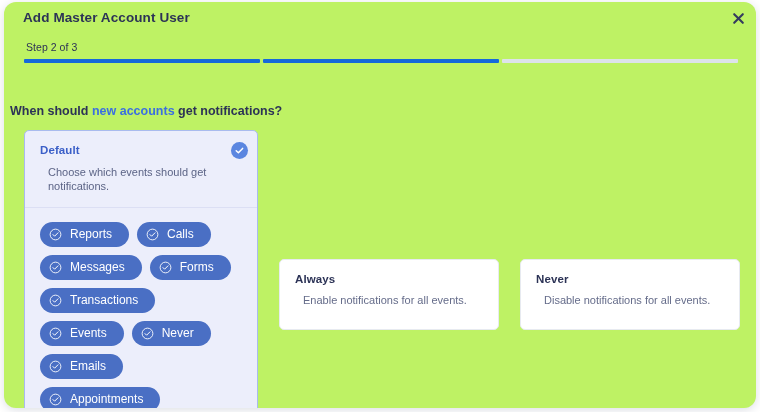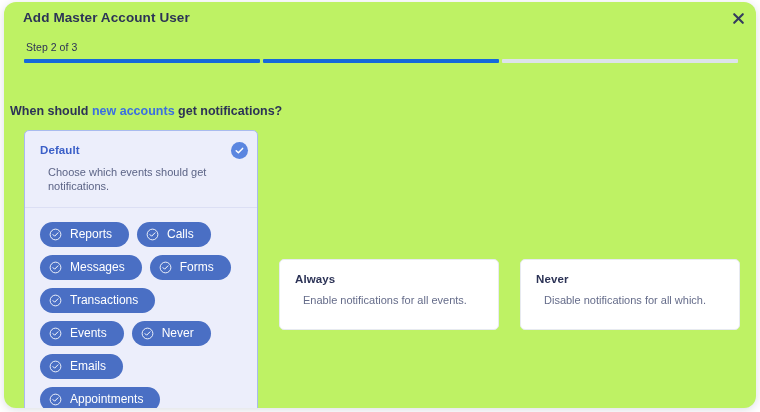--- a/index.html
+++ b/index.html
@@ -309,17 +309,17 @@
       </div>
     </div>
 
     <div class="option-card plain">
       <p class="card-title">Always</p>
       <p class="card-desc">Enable notifications for all events.</p>
     </div>
 
     <div class="option-card plain">
       <p class="card-title">Never</p>
-      <p class="card-desc">Disable notifications for all which.</p>
+      <p class="card-desc">Disable notifications for all events.</p>
     </div>
 
   </div>
 </div>
 
 </body></html>

